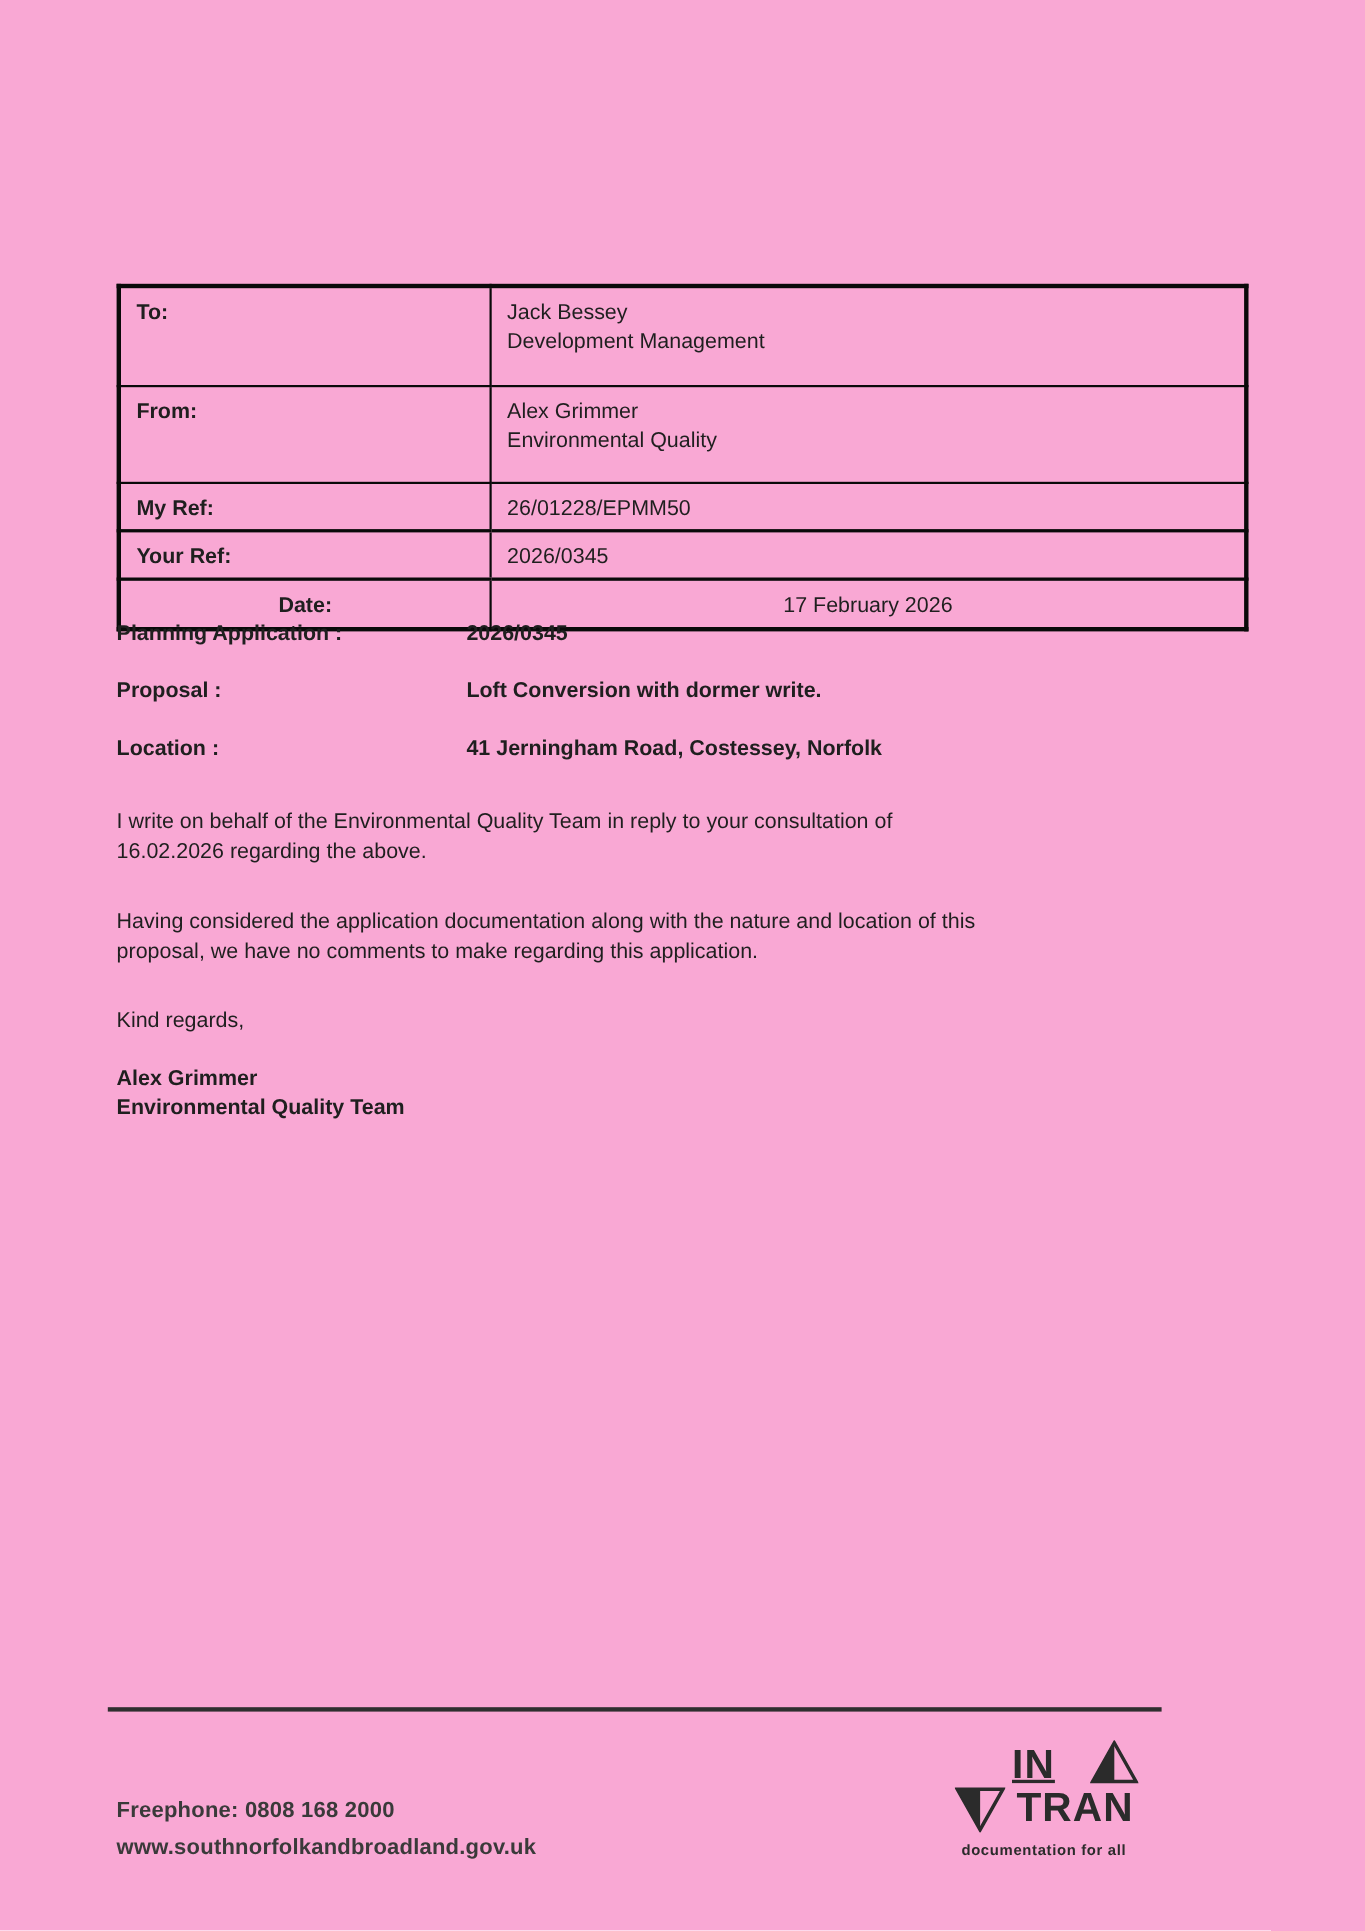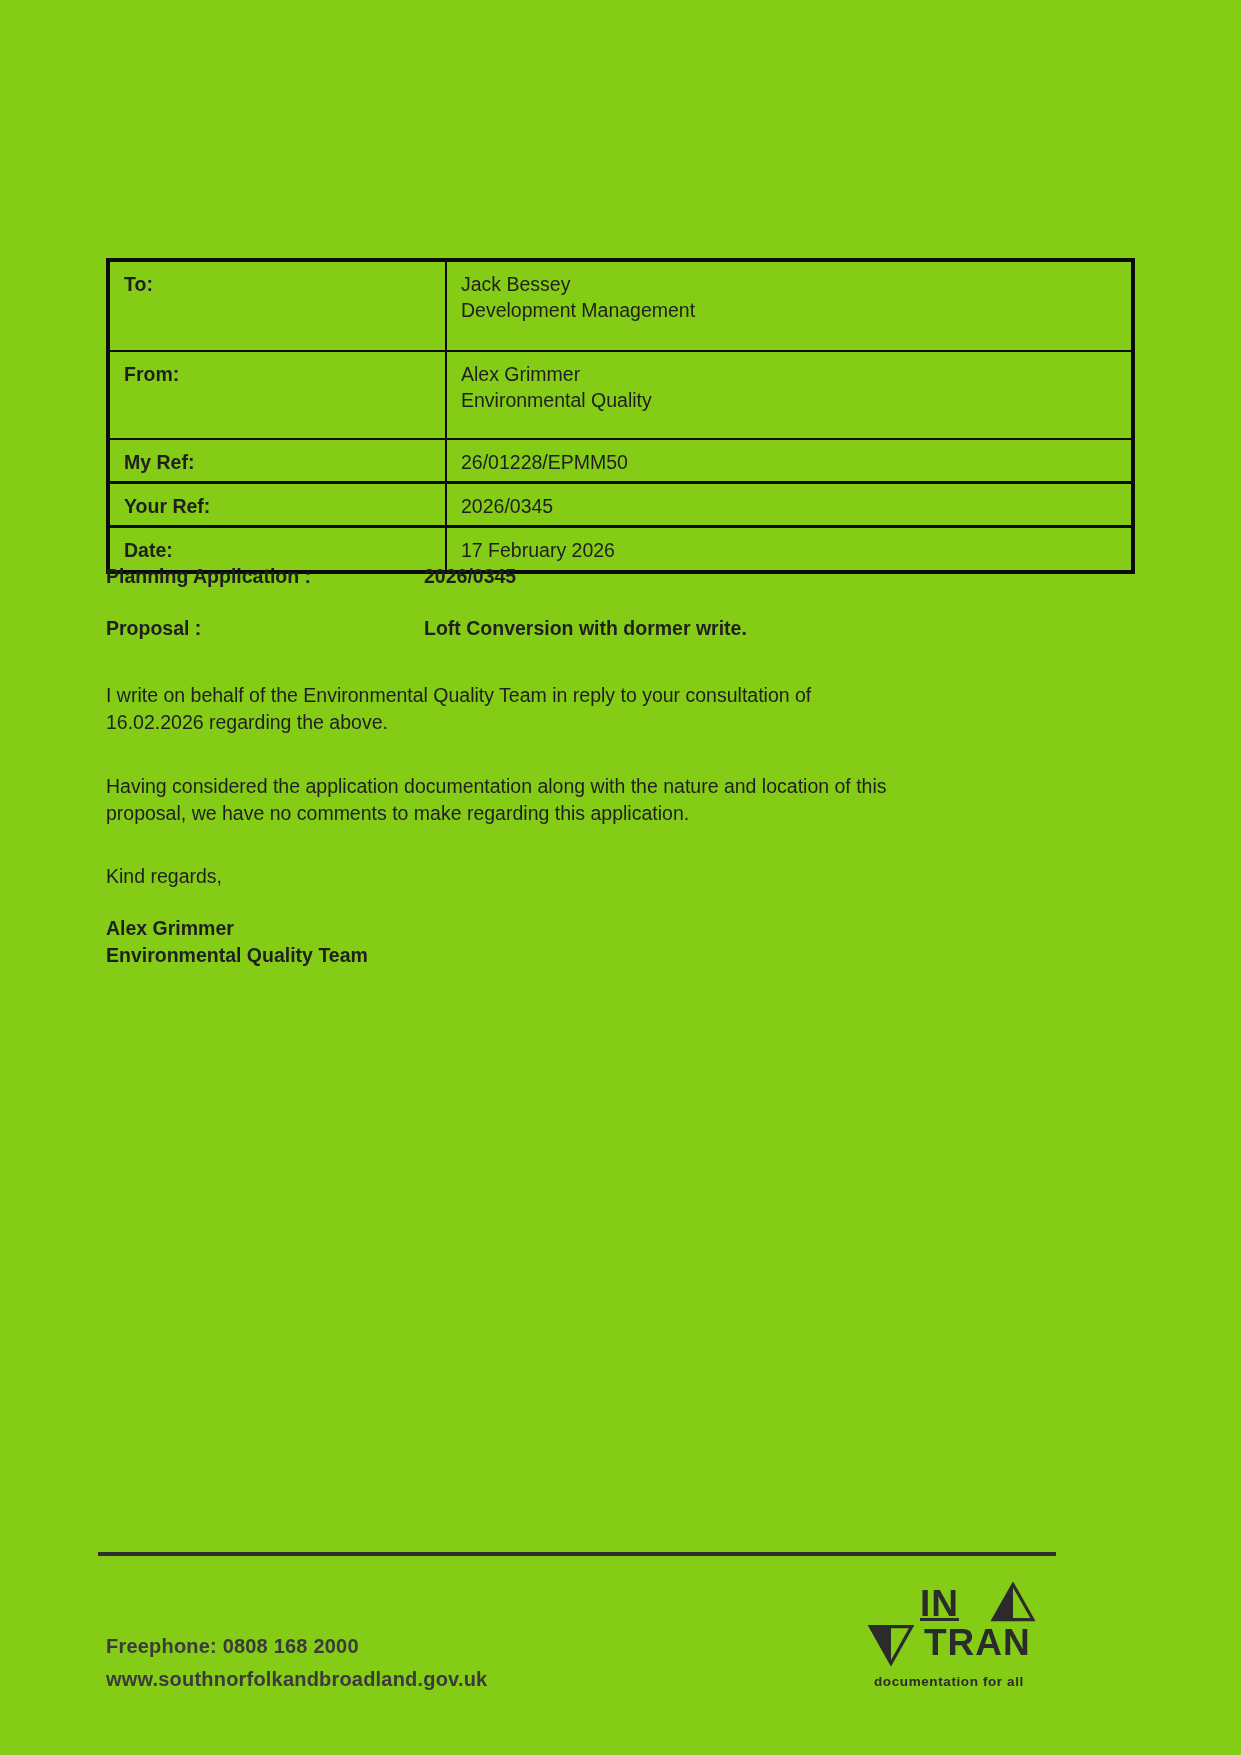--- a/index.html
+++ b/index.html
@@ -4,21 +4,21 @@
 <style>
   html, body {
     margin: 0;
     padding: 0;
     background: #ffffff;
   }
   .page {
     position: relative;
     width: 1241px;
     height: 1755px;
-    background: #84cc16;
+    background: #f9a8d4;
     font-family: "Liberation Sans", "DejaVu Sans", sans-serif;
     color: #1f1f1f;
     overflow: hidden;
   }
 
   
   .info-table {
     position: absolute;
     left: 106px;
     top: 258px;
@@ -33,21 +33,21 @@
     vertical-align: top;
     padding: 9px 14px 6px 14px;
   }
   .info-table { border: 4px solid #0a0a0a; }
   .info-table .lbl { font-weight: bold; width: 307px; }
   .info-table .val { white-space: pre-line; }
   .row-to td   { height: 73px; }
   .row-from td { height: 71px; }
   .row-myref td   { height: 26px; }
   .row-yourref td { height: 24px; }
-  .row-date td    { height: 27px; }
+  .row-date td    { height: 27px; text-align: center; }
   .row-yourref td, .row-date td { border-top-width: 3px; }
 
   
   .letter-body {
     position: absolute;
     left: 106px;
     top: 563px;
     width: 1040px;
     font-size: 19.5px;
     line-height: 27px;
@@ -168,20 +168,24 @@
     <div class="detail-row">
       <div class="detail-label">Planning Application :</div>
       <div class="detail-value">2026/0345</div>
     </div>
 
     <div class="detail-row">
       <div class="detail-label">Proposal :</div>
       <div class="detail-value">Loft Conversion with dormer write.</div>
     </div>
 
+    <div class="detail-row">
+      <div class="detail-label">Location :</div>
+      <div class="detail-value">41 Jerningham Road, Costessey, Norfolk</div>
+    </div>
 
     <p class="para para-gap-lg">I write on behalf of the Environmental Quality Team in reply to your consultation of
 16.02.2026 regarding the above.</p>
 
     <p class="para para-gap">Having considered the application documentation along with the nature and location of this
 proposal, we have no comments to make regarding this application.</p>
 
     <p class="para closing">Kind regards,</p>
 
     <div class="signature">Alex Grimmer

